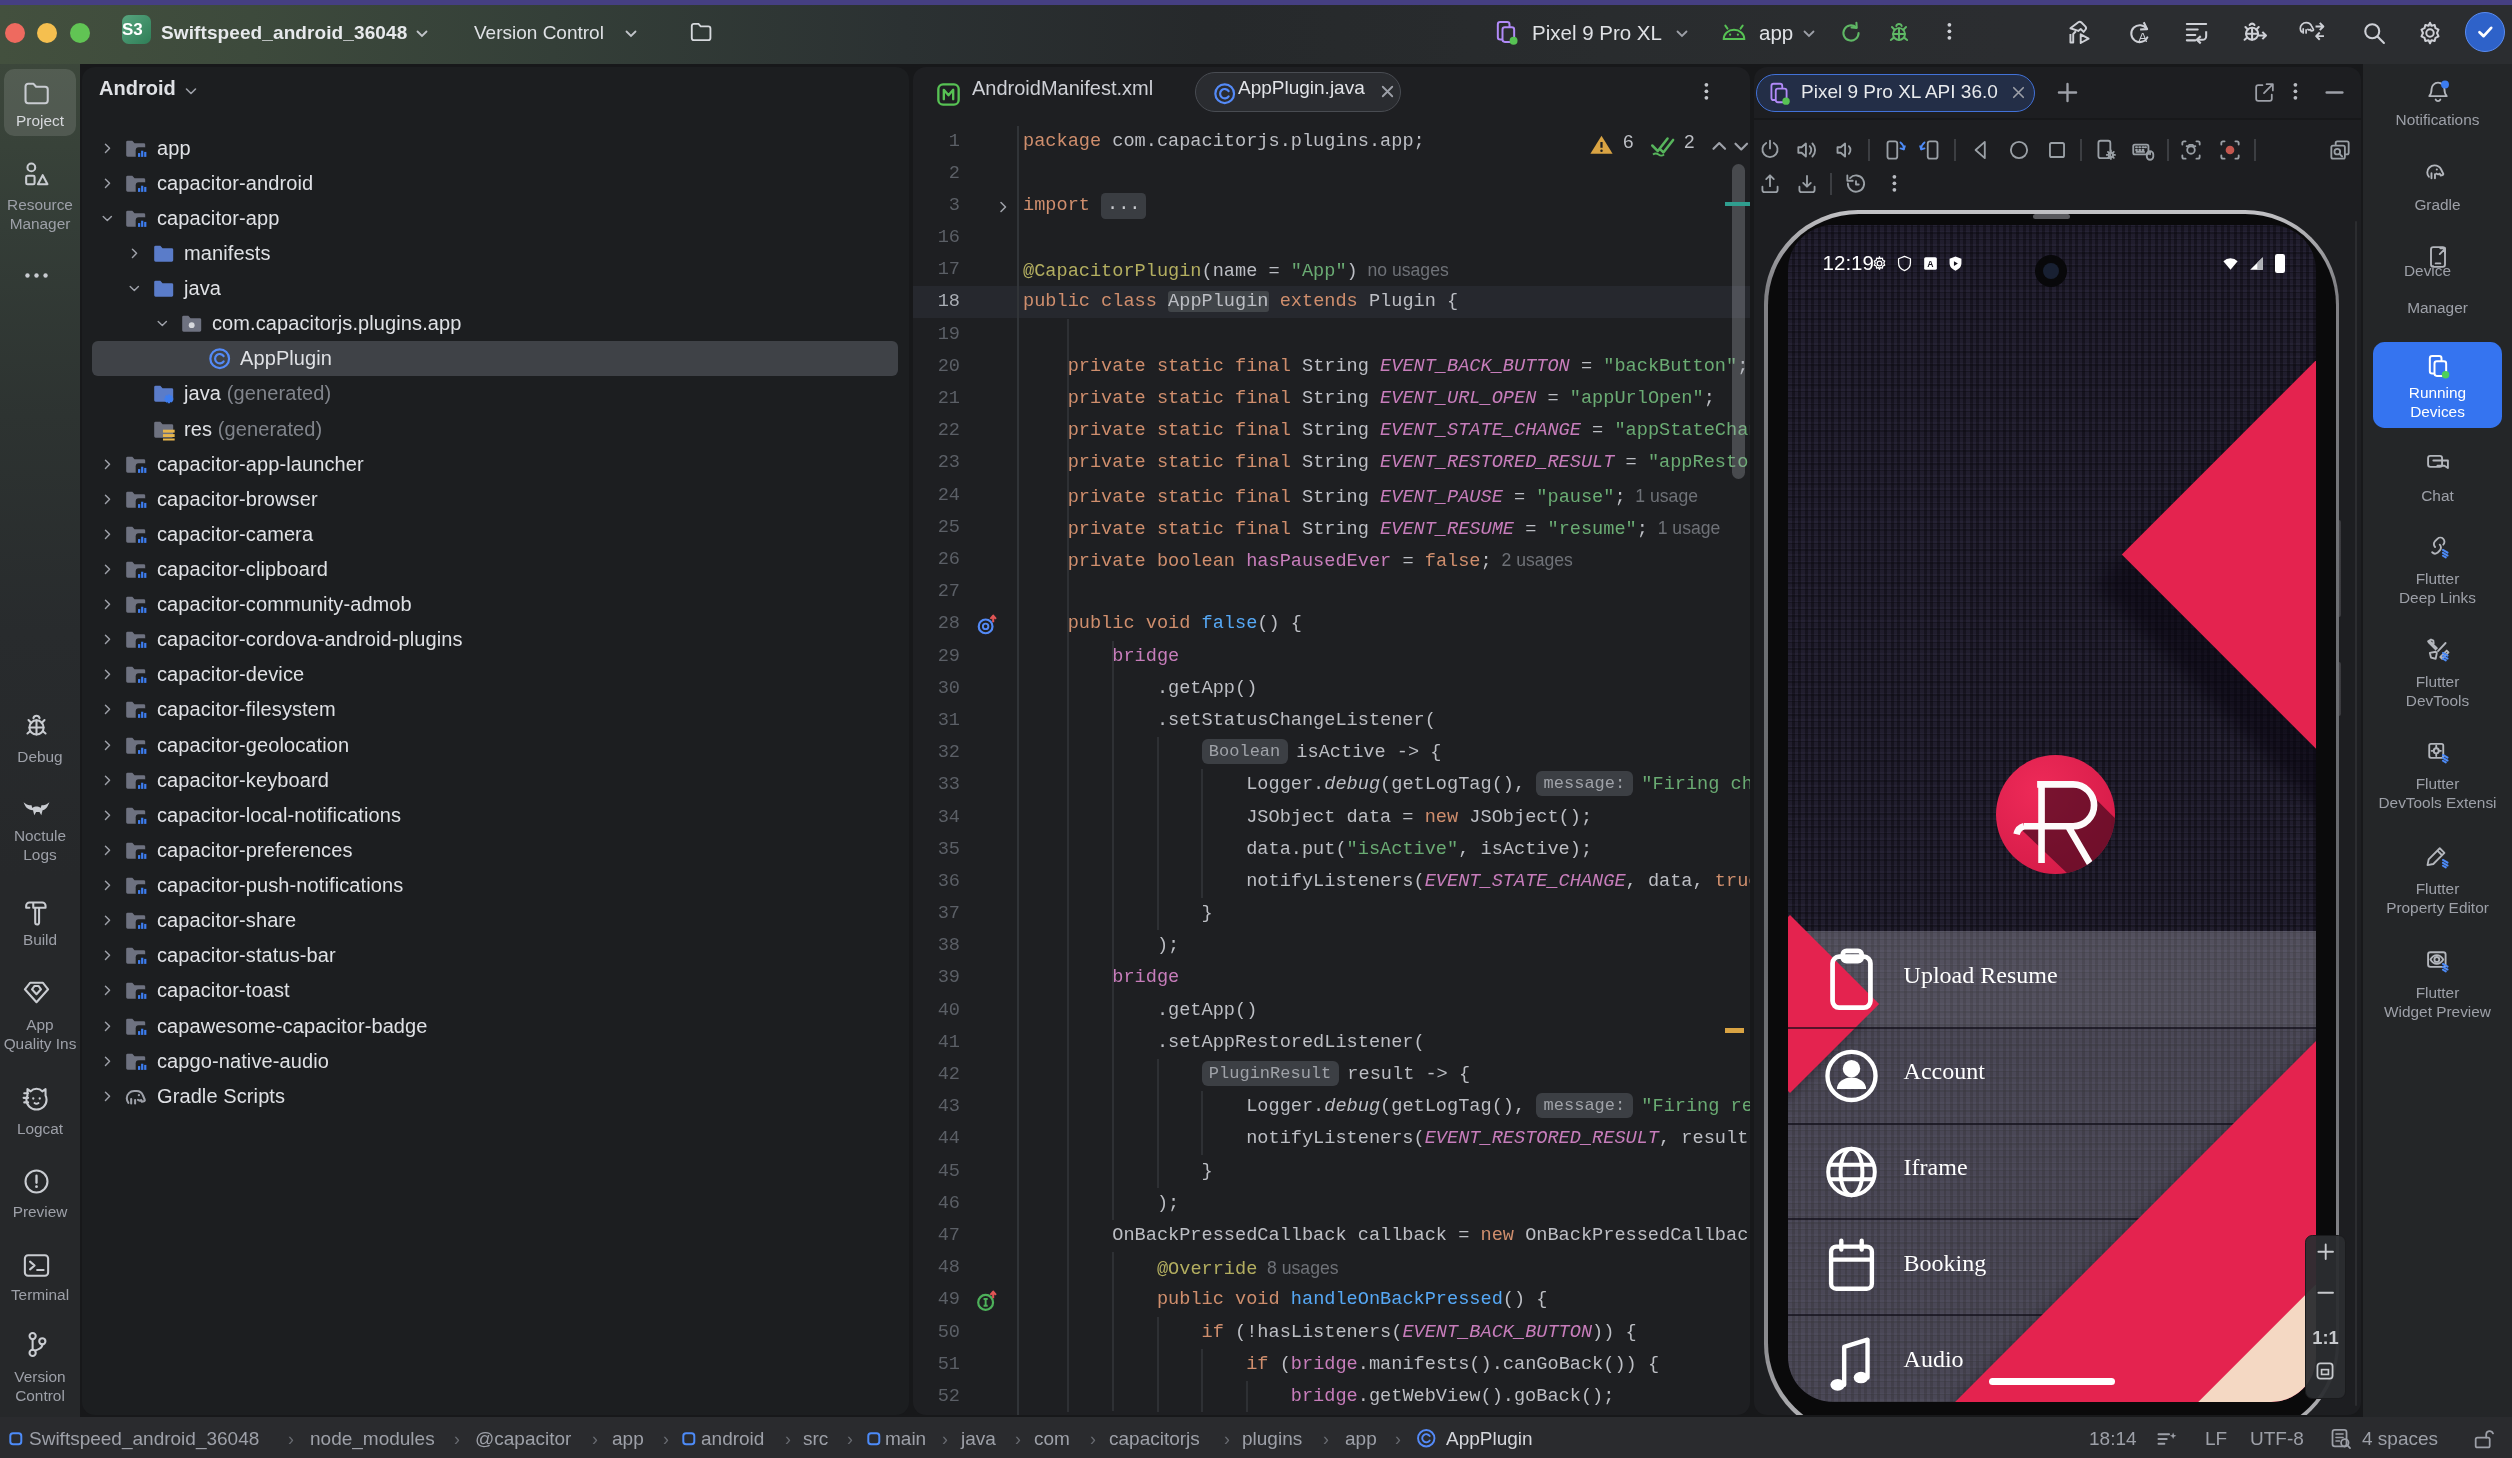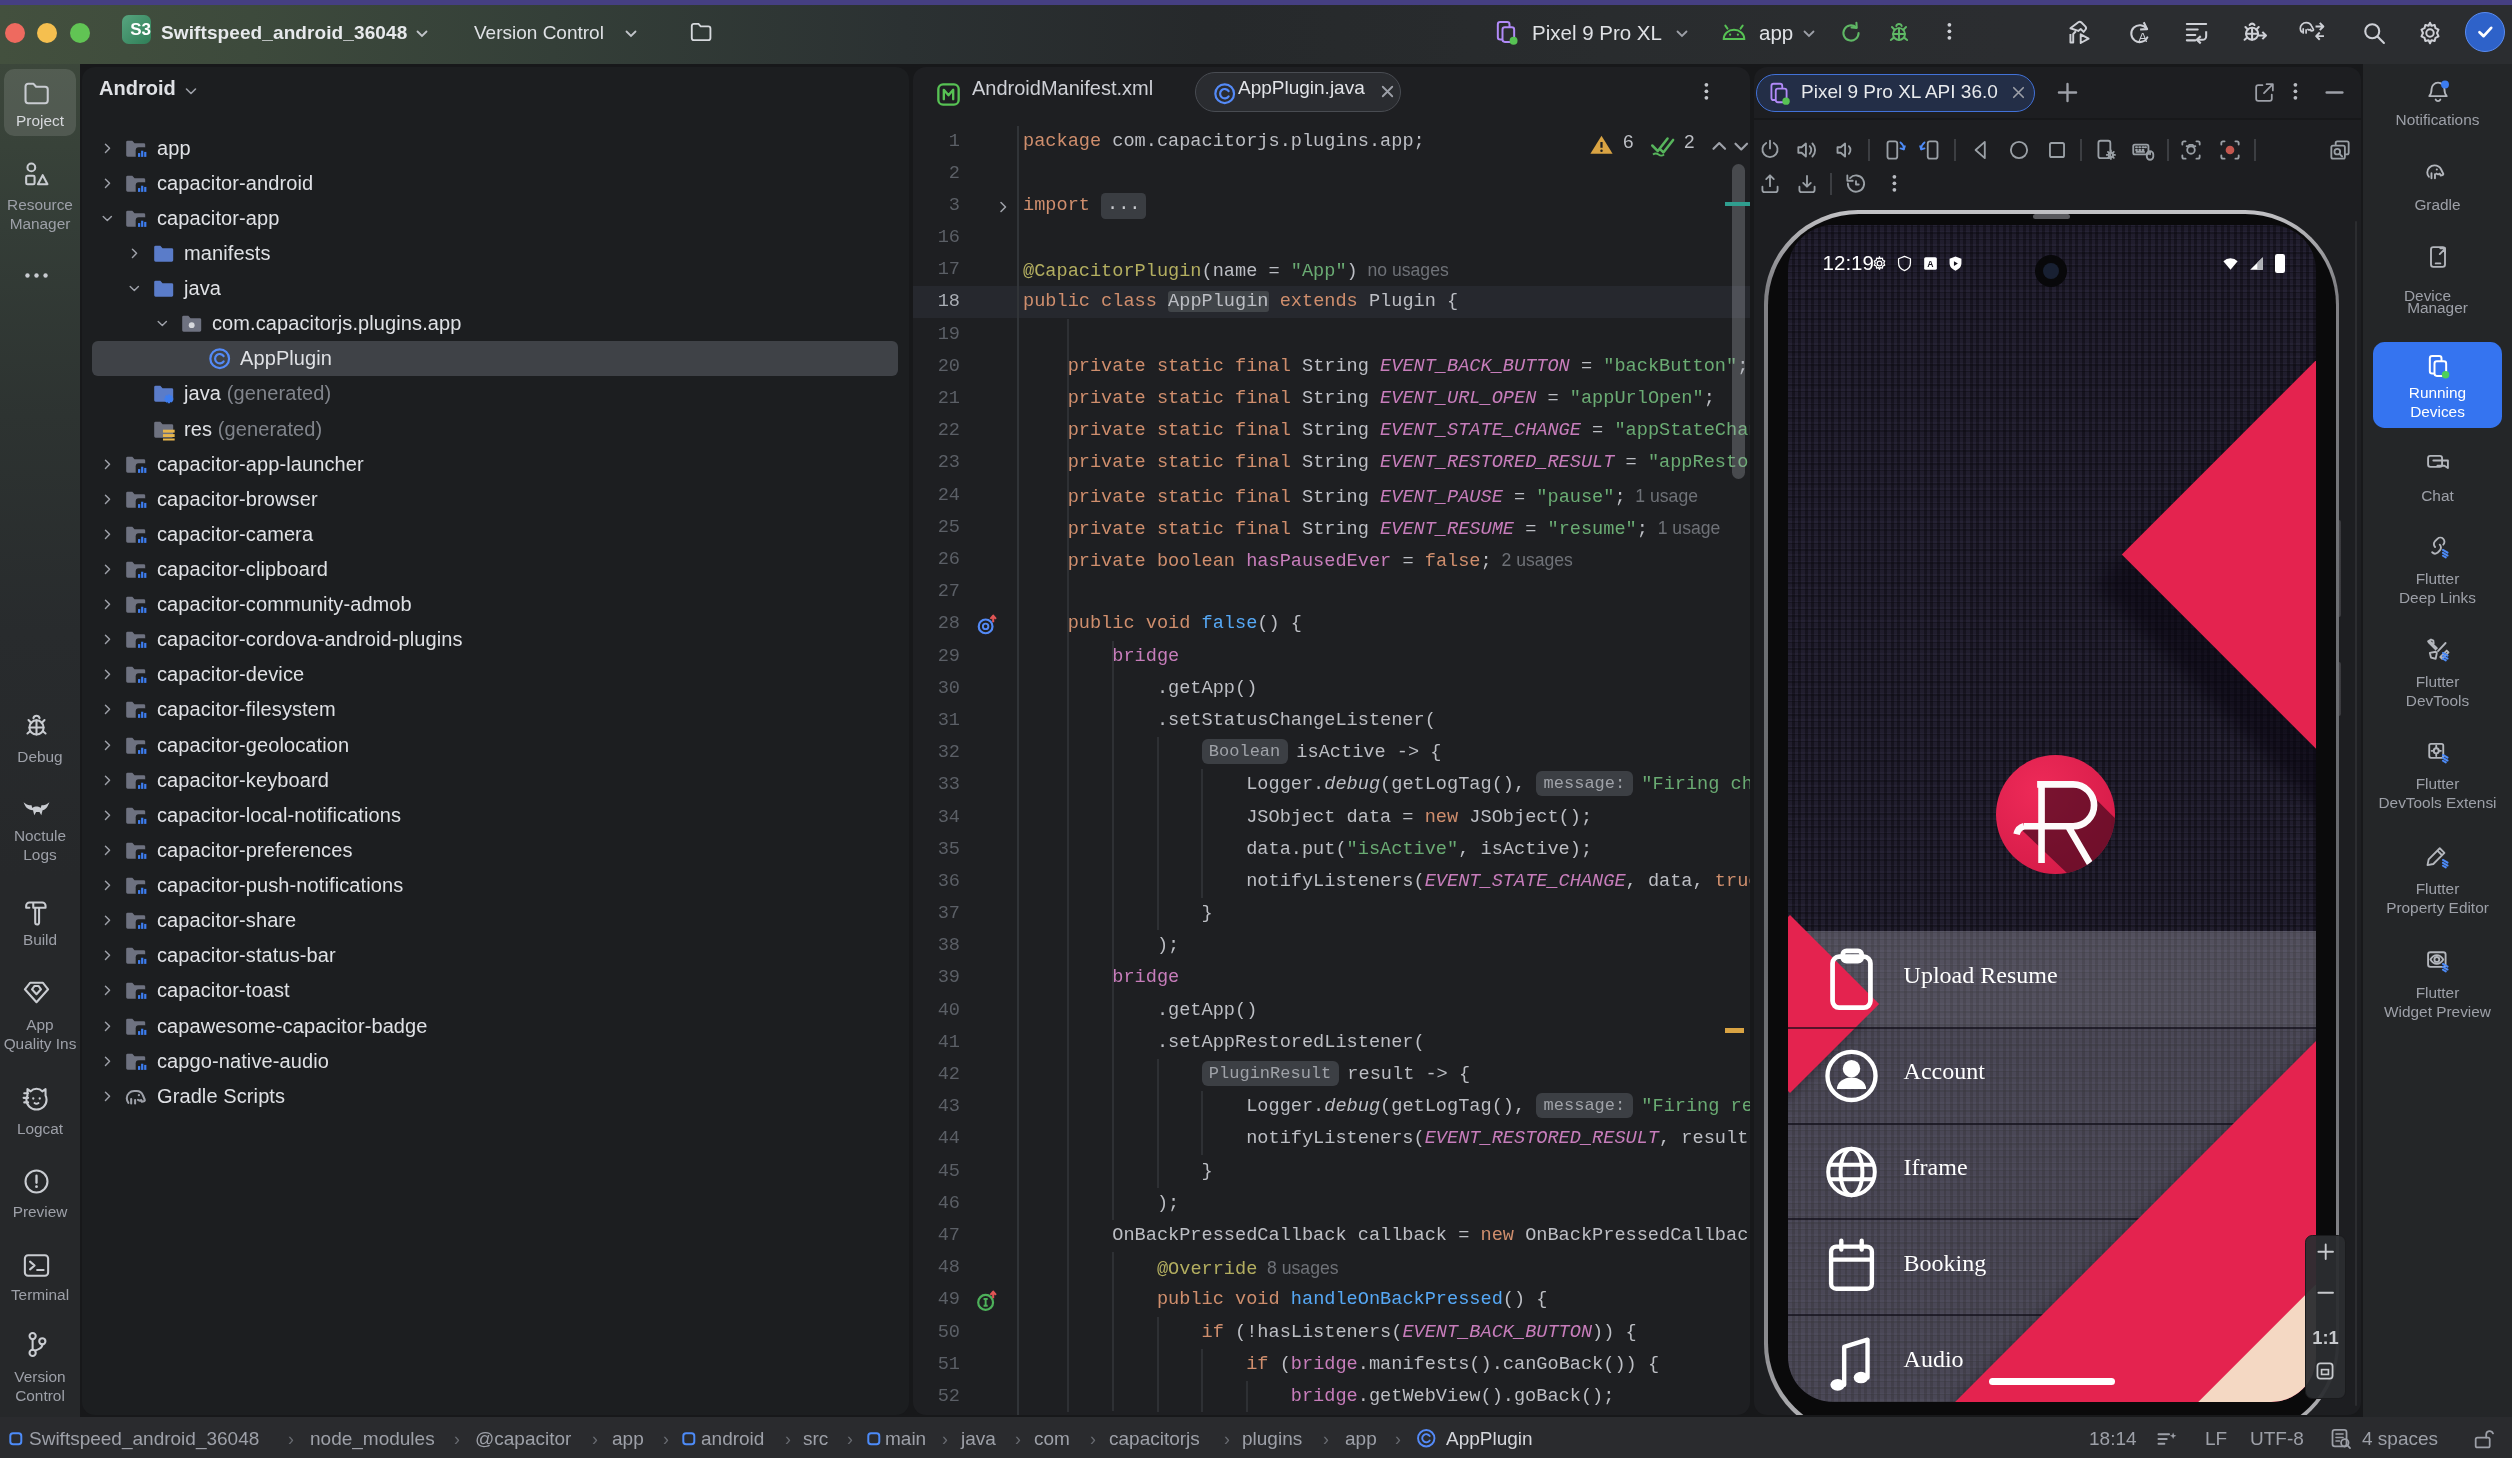--- a/index.html
+++ b/index.html
@@ -85,21 +85,21 @@
  <path d="M4.9 9.6 v3 M7.6 10.3 v2.3" stroke="#9da0a8" stroke-width="1.4" stroke-linecap="round"></path>
  <circle cx="10.2" cy="6.9" r=".8" fill="#9da0a8"></circle>
 </symbol>
 </defs>
     </svg>
 <div class="a" id="mstrip"></div>
     <div class="a" id="title"></div>
 <div class="a tl" style="left:5.1px;background:#ee6a5f"></div>
 <div class="a tl" style="left:37px;background:#f5bf4f"></div>
 <div class="a tl" style="left:70px;background:#61c454"></div>
-<div class="a" style="left:122px;top:15.4px;width:29px;height:29px;border-radius:6.6px;background:linear-gradient(135deg,#57a57f,#2f7e57);color:#fff;font-size:17px;font-weight:700;text-align:right;line-height:29px">S3</div>
+<div class="a" style="left:122px;top:15.4px;width:29px;height:29px;border-radius:6.6px;background:linear-gradient(135deg,#57a57f,#2f7e57);color:#fff;font-size:17px;font-weight:700;text-align:left;line-height:29px">S3</div>
 <div class="a" id="ttext" style="left:161px;top:22px">Swiftspeed_android_36048</div>
 <svg class="a chev" style="left:414px;top:25.6px" viewBox="0 0 16 16">
       <path d="M3.5 5.5 L8 10 L12.5 5.5" fill="none" stroke="#c2c5ca" stroke-width="1.8" stroke-linecap="round"></path>
     </svg>
 <div class="a tbar-t" style="left:474px;top:22px">Version Control</div>
 <svg class="a chev" style="left:623px;top:25.6px" viewBox="0 0 16 16">
       <path d="M3.5 5.5 L8 10 L12.5 5.5" fill="none" stroke="#c2c5ca" stroke-width="1.8" stroke-linecap="round"></path>
     </svg>
 <svg class="a" style="left:688px;top:19px;width:26px;height:26px" viewBox="0 0 24 24">
       <path d="M3.5 6.5 a2 2 0 0 1 2-2 h4.2 l2 2.3 h7 a2 2 0 0 1 2 2 v8.7 a2 2 0 0 1 -2 2 h-13.2 a2 2 0 0 1 -2-2 z" fill="none" stroke="#d6d9dd" stroke-width="1.7"></path>
@@ -246,21 +246,21 @@
 <svg class="a" style="left:2424px;top:161px;width:28px;height:28px" viewBox="0 0 24 24">
       <path d="M4.2 13.5 c-.9-1-1.4-2.3-1.4-3.7 0-3.3 2.8-6 6.2-6 2.5 0 4.7 1.4 5.7 3.5 l1.8 3.6 c.2.4 0 .9-.5 1.1 l-1.8.4 -.7-1.5 c-.8.6-2 .6-2.8-.1 M6.4 10.5 v4.3 M9.4 11.4 v3.4" stroke="#b3b6bc" stroke-width="1.6" fill="none" stroke-linecap="round" stroke-linejoin="round"></path>
       <circle cx="11" cy="7.3" r=".9" fill="#b3b6bc"></circle>
     </svg>
 <div class="a stripe-lbl" style="left:2363px;top:195px;width:149px;color:#9da0a8;white-space:nowrap;overflow:hidden">Gradle</div>
 <svg class="a" style="left:2424px;top:243px;width:28px;height:28px" viewBox="0 0 24 24">
       <rect x="6" y="3.5" width="12" height="17" rx="2" stroke="#b3b6bc" stroke-width="1.6" fill="none" stroke-linecap="round" stroke-linejoin="round"></rect>
       <path d="M10 17.5 h4" stroke="#b3b6bc" stroke-width="1.6" fill="none" stroke-linecap="round" stroke-linejoin="round"></path>
       <path d="M13.5 9.5 l4.5-4.5 M18 8.5 v-4 h-4" stroke="#b3b6bc" stroke-width="1.6" fill="none" stroke-linecap="round" stroke-linejoin="round"></path>
     </svg>
-<div class="a stripe-lbl" style="left:2363px;top:286px;width:129px;color:#9da0a8;white-space:nowrap;overflow:hidden">Device</div>
+<div class="a stripe-lbl" style="left:2363px;top:261px;width:129px;color:#9da0a8;white-space:nowrap;overflow:hidden">Device</div>
 <div class="a stripe-lbl" style="left:2363px;top:298px;width:149px;color:#9da0a8;white-space:nowrap;overflow:hidden">Manager</div>
 <div class="a" style="left:2373px;top:342px;width:129px;height:86px;background:#3574f0;border-radius:11.7px"></div>
 <svg class="a" style="left:2424px;top:352px;width:28px;height:28px" viewBox="0 0 24 24">
       <rect x="5" y="3.5" width="10" height="15" rx="2" fill="none" stroke="#fff" stroke-width="1.7"></rect>
       <rect x="9" y="8" width="10" height="12.5" rx="2" fill="#3574f0" stroke="#fff" stroke-width="1.7"></rect>
       <circle cx="18.5" cy="19.5" r="3.2" fill="#4dd05a"></circle>
     </svg>
 <div class="a stripe-lbl" style="left:2363px;top:383px;width:149px;color:#fff;font-weight:500">Running</div>
 <div class="a stripe-lbl" style="left:2363px;top:402px;width:149px;color:#fff;font-weight:500">Devices</div>
 <svg class="a" style="left:2424px;top:450px;width:28px;height:28px" viewBox="0 0 24 24">

